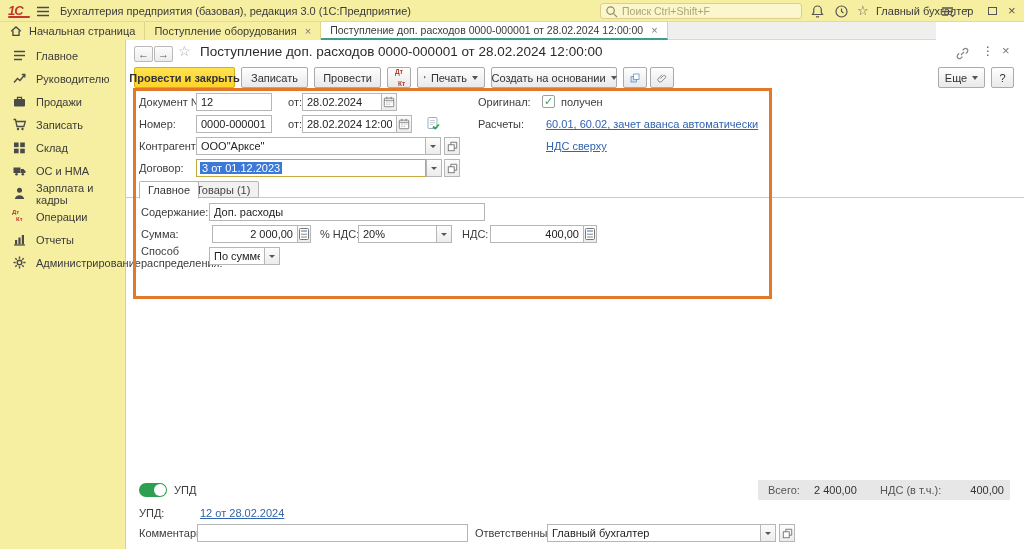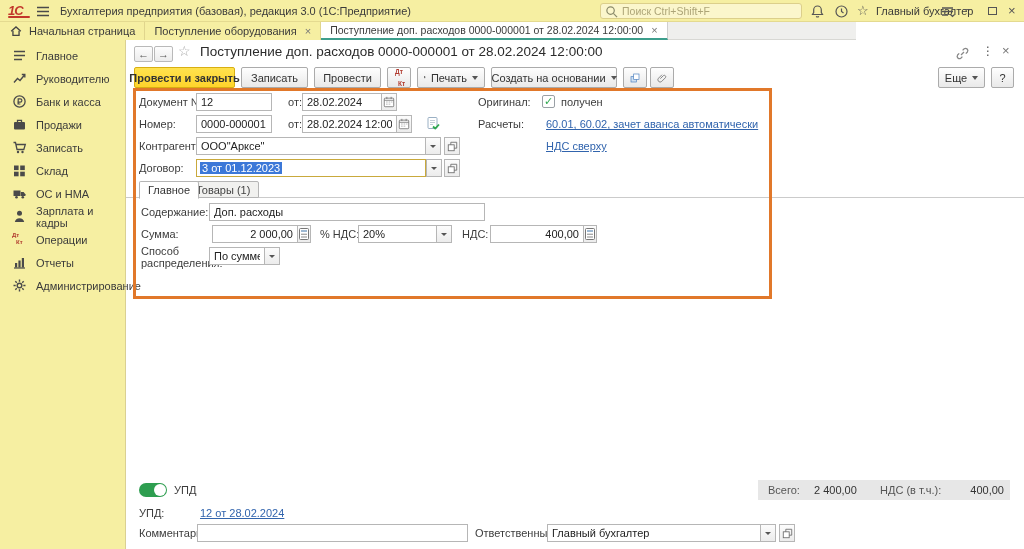--- a/index.html
+++ b/index.html
@@ -17,21 +17,21 @@
   .searchbox { left:600px; top:3px; width:202px; height:16px; background:#FBF6CC; border:1px solid #DCCF8B; border-radius:3px; display:flex; align-items:center; padding:0 4px; }
   .searchbox input { border:none; background:transparent; outline:none; font:inherit; font-size:10.5px; color:#6c6c4e; width:170px; margin-left:4px; }
   .searchbox input::placeholder { color:#ADA578; }
   .tb-ic { top:4px; width:15px; height:15px; }
   .user-name { left:876px; top:5px; color:#3a3a3a; }
   .win-min { left:963px; top:1px; font-size:13px; color:#555; }
   .win-max { left:988px; top:7px; width:9px; height:8px; border:1.3px solid #555; }
   .win-close { left:1008px; top:3px; font-size:13px; color:#555; }
 
   
-  .tabbar { left:0; top:22px; width:856px; height:18px; background:#EFEFED; border-bottom:1px solid #D8D8D4; display:flex; }
+  .tabbar { left:0; top:22px; width:936px; height:18px; background:#EFEFED; border-bottom:1px solid #D8D8D4; display:flex; }
   .page-tab { height:18px; display:flex; align-items:center; padding:0 9px; gap:6px; white-space:nowrap; color:#3a3a3a; }
   .page-tab.yellow { background:#F6EFA2; border-right:1px solid #E0D58D; }
   .page-tab.active { background:#fff; border-right:1px solid #cfcfcf; border-bottom:2px solid #3D9E8C; font-size:10.5px; }
   .tab-close { color:#777; font-size:11px; margin-left:2px; }
 
   
   .sidebar { left:0; top:40px; width:126px; height:509px; background:#F6EFA2; border-right:1px solid #DAD092; }
   .side-item { display:flex; align-items:center; height:23px; padding-left:12px; gap:9px; color:#3b3b3b; cursor:default; }
   .side-item svg { flex:0 0 15px; }
   .dtkt-mini { width:15px; height:15px; font-size:6px; font-weight:bold; color:#B03A2E; line-height:7px; text-align:left; }
@@ -137,27 +137,20 @@
           <path d="M2 3.5h11M2 7.5h11M2 11.5h8" stroke="#4a4a4a" stroke-width="1.5"></path>
         </svg>
       <span>Главное</span>
     </div>
     <div class="side-item">
       <svg width="15" height="15" viewBox="0 0 15 15">
           <path d="M2 11.5l3.5-4 2.5 2L12.5 4" fill="none" stroke="#4a4a4a" stroke-width="1.4"></path>
           <path d="M9.8 3.5h3v3" fill="none" stroke="#4a4a4a" stroke-width="1.4"></path>
         </svg>
       <span>Руководителю</span>
-    </div>
-    <div class="side-item">
-      <svg width="15" height="15" viewBox="0 0 15 15">
-          <circle cx="7.5" cy="7.5" r="5.6" fill="none" stroke="#4a4a4a" stroke-width="1.3"></circle>
-          <path d="M6.2 10.5V4.8h2a1.7 1.7 0 0 1 0 3.4H5.4M5.4 10h3" fill="none" stroke="#4a4a4a" stroke-width="1.2"></path>
-        </svg>
-      <span>Банк и касса</span>
     </div>
     <div class="side-item">
       <svg width="15" height="15" viewBox="0 0 15 15">
           <rect x="2" y="5" width="11" height="7.5" rx="1" fill="#4a4a4a"></rect>
           <path d="M5.5 5V3.3h4V5" fill="none" stroke="#4a4a4a" stroke-width="1.3"></path>
         </svg>
       <span>Продажи</span>
     </div>
     <div class="side-item">
       <svg width="15" height="15" viewBox="0 0 15 15">

